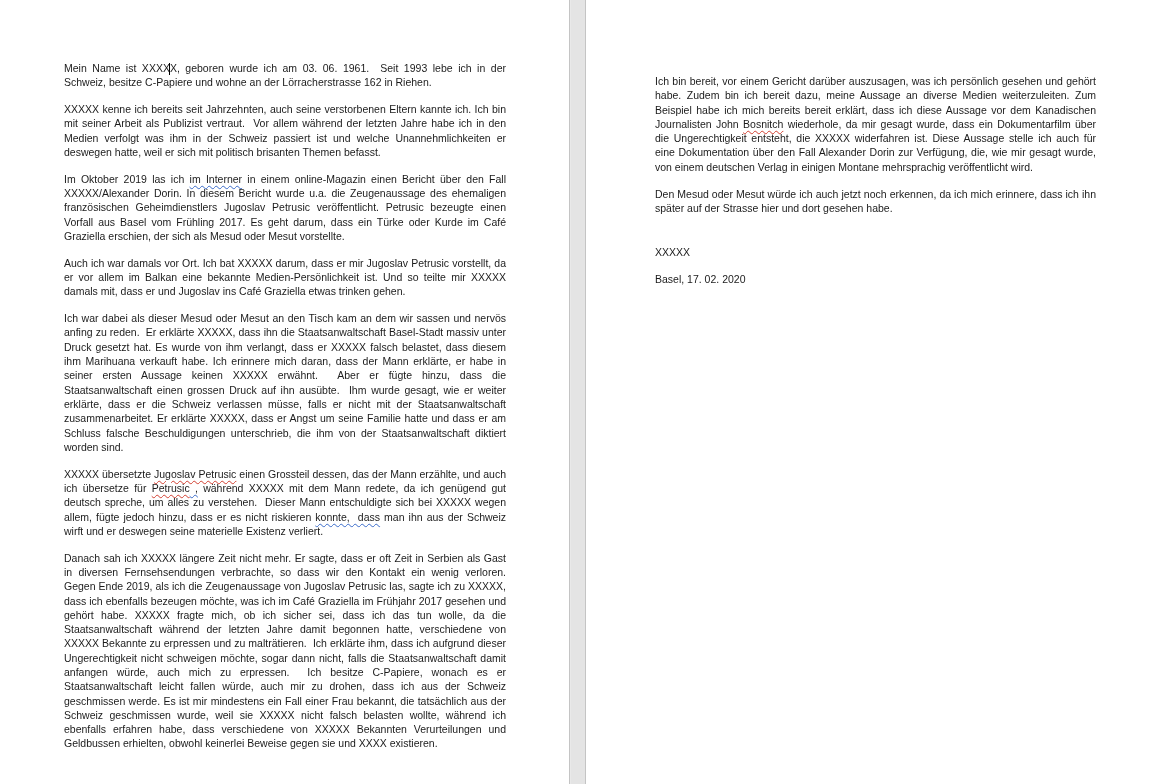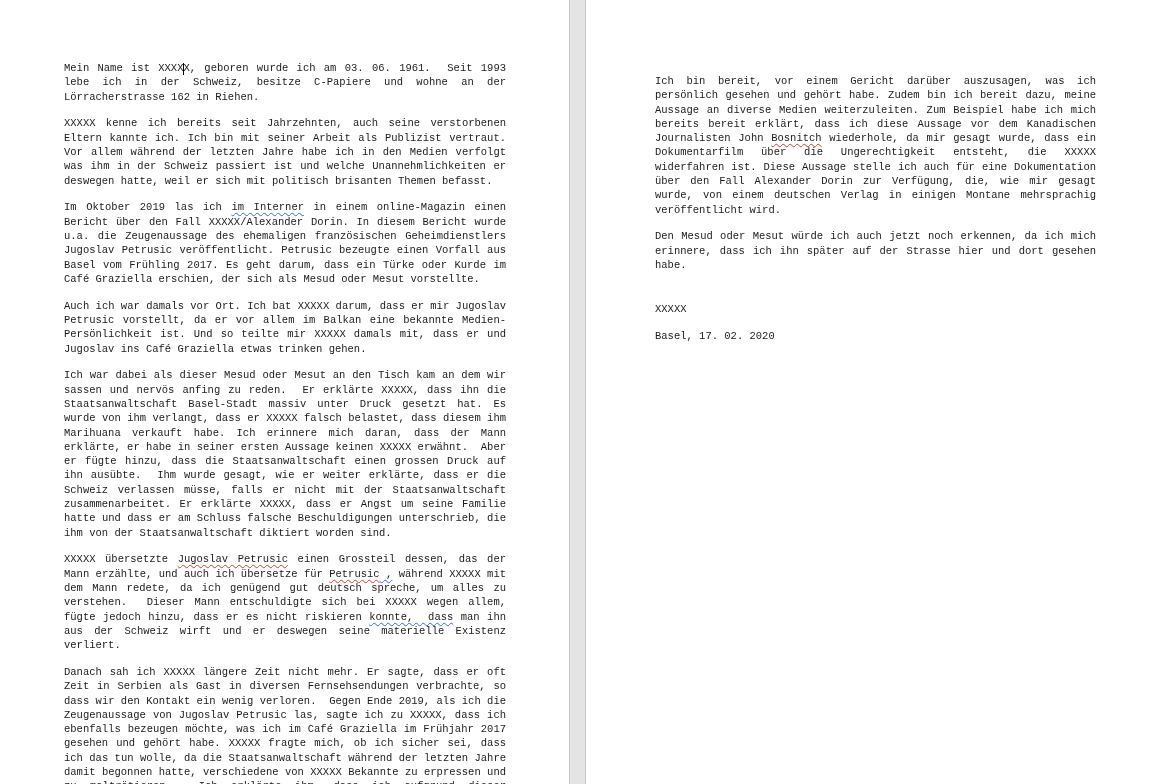--- a/index.html
+++ b/index.html
@@ -5,21 +5,20 @@
   * { margin: 0; padding: 0; box-sizing: border-box; }
   html, body { width: 1159px; height: 784px; overflow: hidden; }
   body {
     background: #e9e9e9;
     font-family: "Liberation Sans", "DejaVu Sans", sans-serif;
   }
   .viewer {
     position: relative;
     width: 1159px;
     height: 784px;
-    font-family: Liberation Mono, monospace;
   }
   .page {
     position: absolute;
     top: 0;
     height: 784px;
     background: #ffffff;
   }
   .page-left {
     left: 0;
     width: 570px;

